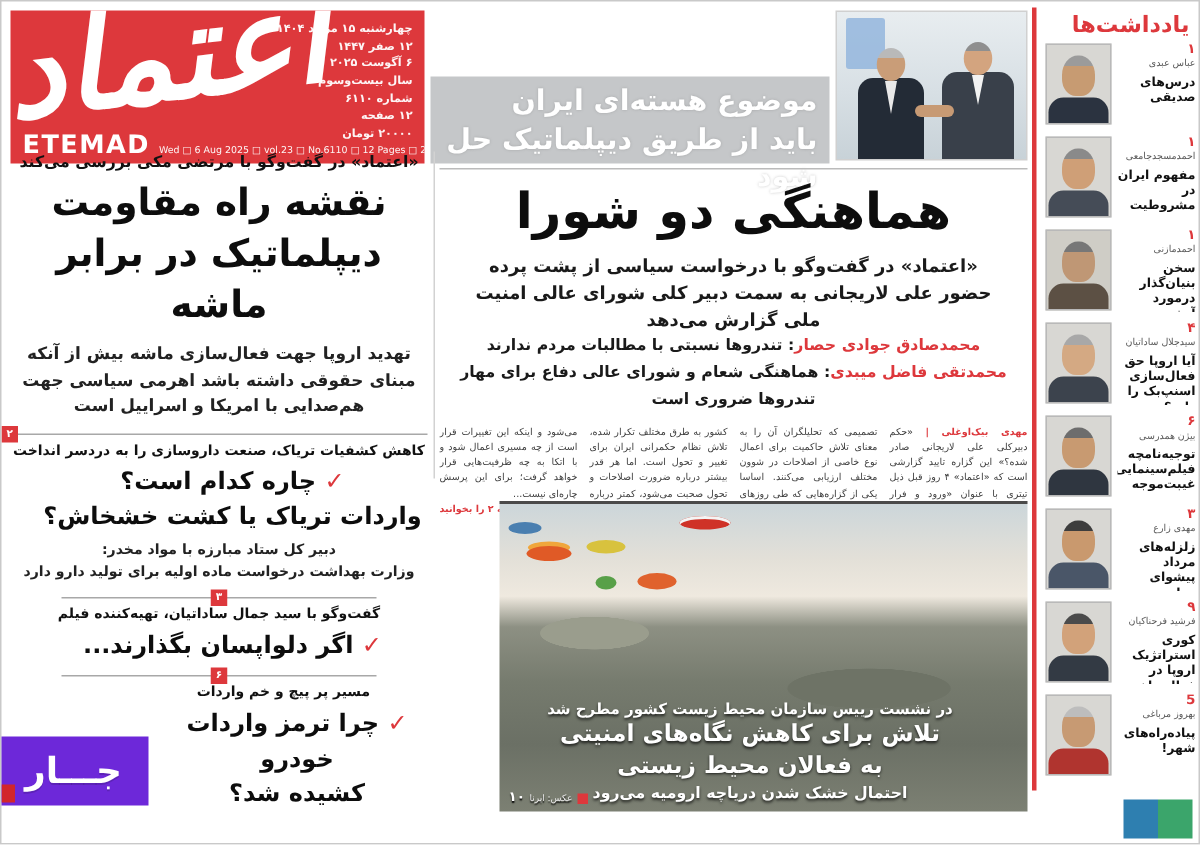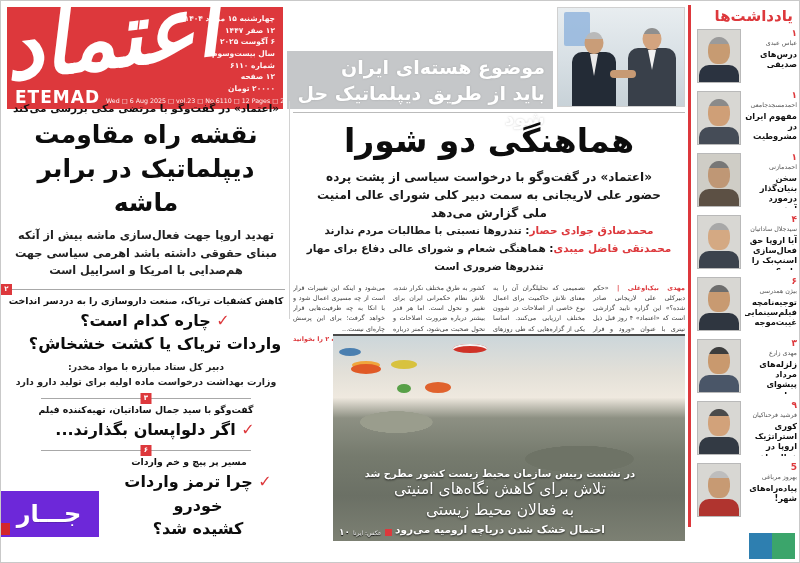--- a/index.html
+++ b/index.html
@@ -91,21 +91,21 @@
   .boat { position:absolute; border-radius:50%; }
   .b1 { left:18px; top:28px; width:30px; height:10px; background:#e05a26; box-shadow:0 -4px 0 -1px #f0a63c; }
   .b2 { left:58px; top:24px; width:26px; height:9px; background:#d8c23e; }
   .b3 { left:120px; top:8px;  width:34px; height:9px; background:#cf3227; box-shadow:inset 0 2px 0 #f4f4f4; }
   .b4 { left:92px; top:46px; width:26px; height:11px; background:#e0622d; }
   .b5 { left:64px; top:48px; width:14px; height:9px; background:#58a048; }
   .b6 { left:6px;  top:12px; width:22px; height:8px; background:#4a7fb0; }
   .photo-cap { position:absolute; left:8px; right:26px; bottom:6px; text-align:center;
     color:#fff; text-shadow:0 1px 2px rgba(0,0,0,.75); }
   .photo-cap .pk { font-size:10px; font-weight:bold; }
-  .photo-cap .ph { font-size:15.5px; font-weight:normal; line-height:1.35; }
+  .photo-cap .ph { font-size:15.5px; font-weight:bold; line-height:1.35; }
   .photo-cap .ps { font-size:10.5px; font-weight:bold; margin-top:2px; }
   .photo-foot { position:absolute; left:6px; bottom:4px; display:flex; align-items:center;
     gap:3px; direction:ltr; }
   .photo-foot .sq { width:7px; height:7px; background:#dd383c; }
   .photo-foot .pn { color:#fff; font-size:9px; font-weight:bold; text-shadow:0 1px 1px #000; }
   .photo-foot .cr { color:#eee; font-size:6px; text-shadow:0 1px 1px #000; }
   
   .leftcol { position:absolute; left:6px; top:96px; width:278px; height:448px;
     text-align:center; }
   .leftcol .vr { position:absolute; right:-5px; top:4px; width:1px; height:218px; background:#d2d2d2; }

